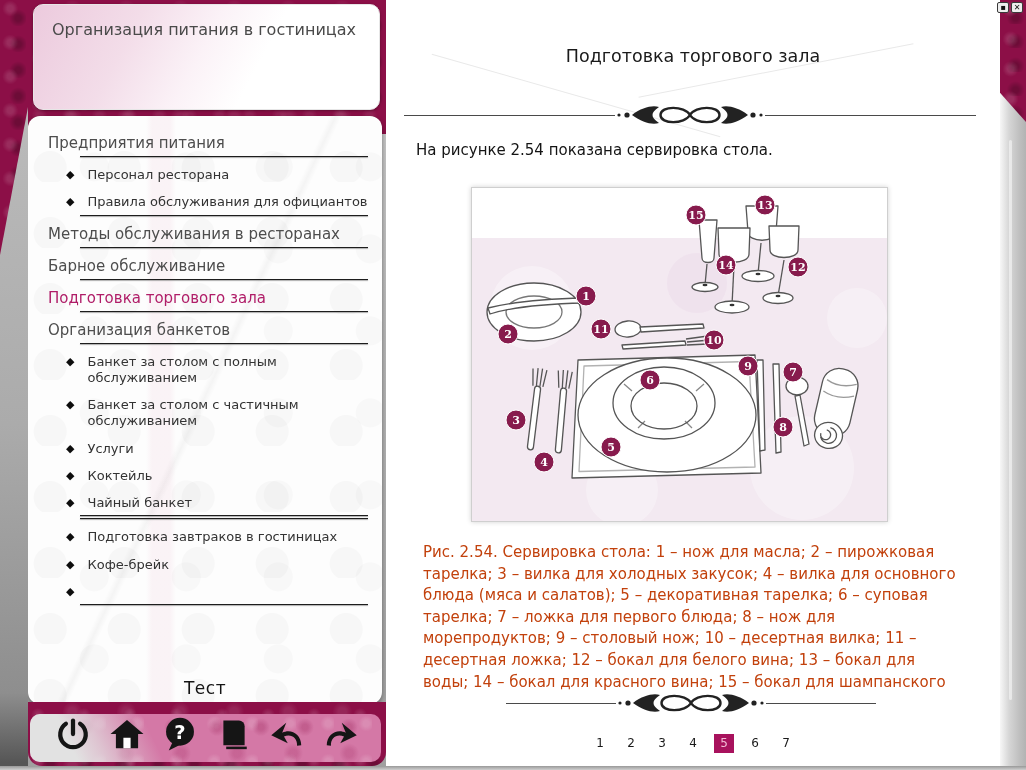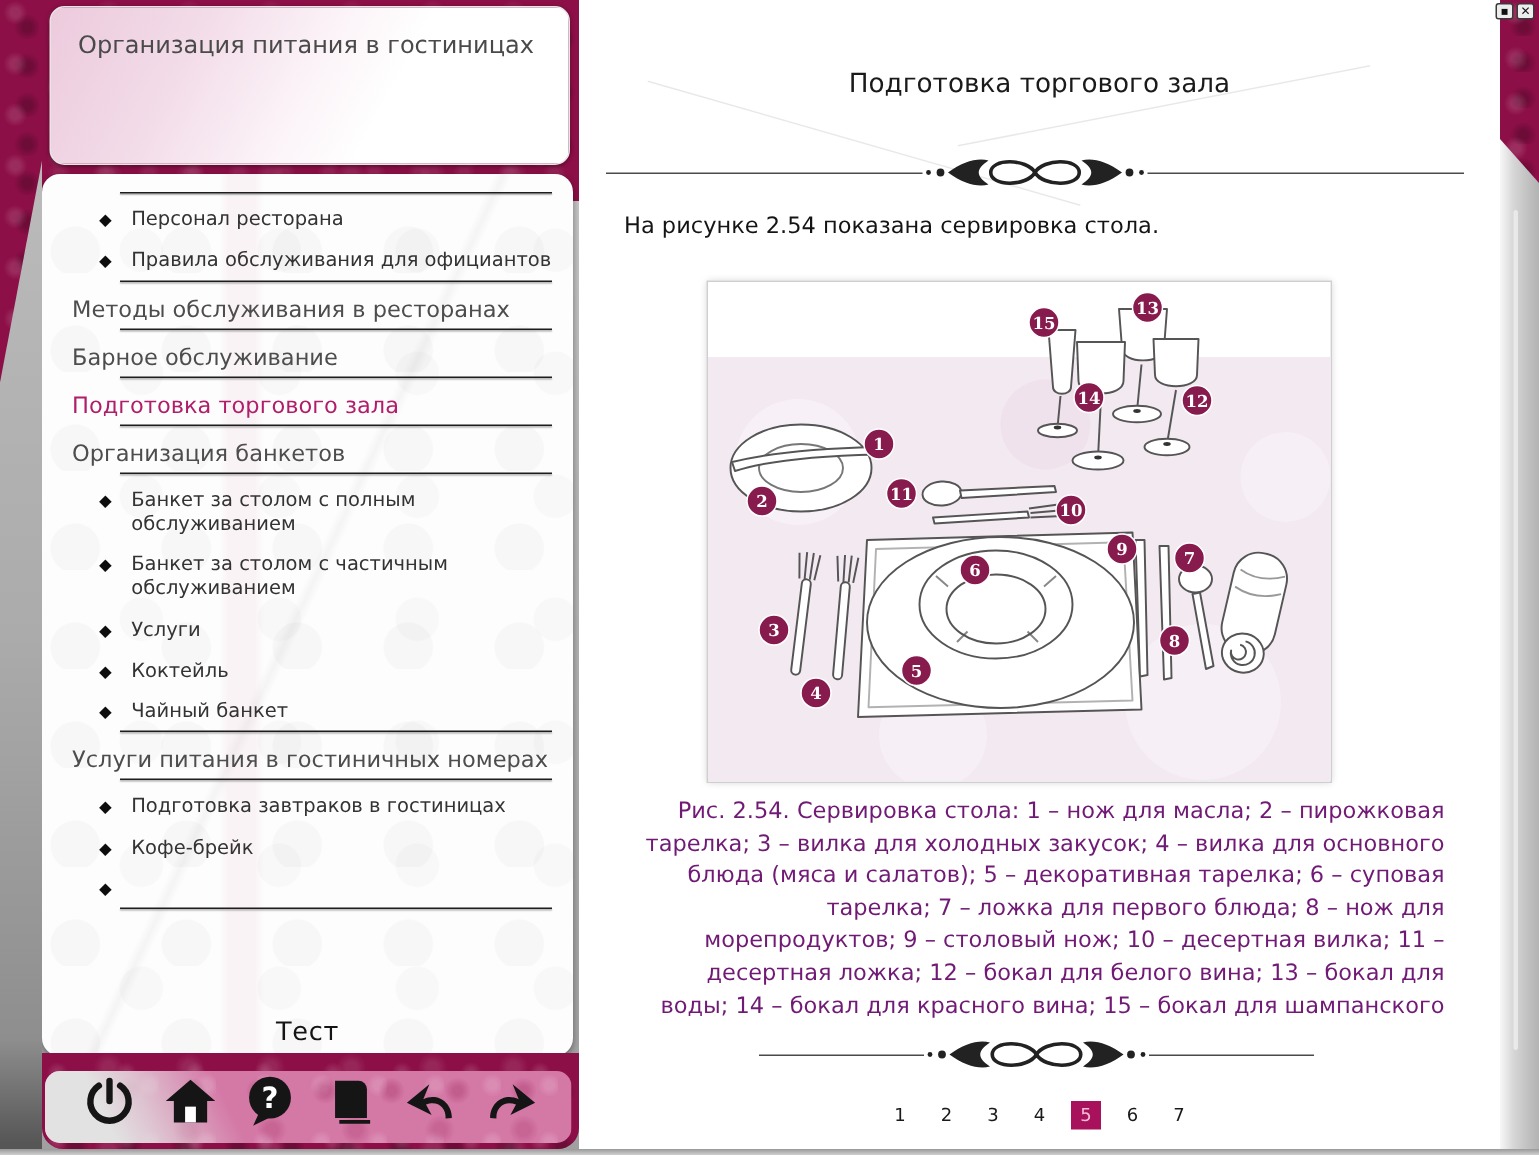--- a/index.html
+++ b/index.html
@@ -82,22 +82,22 @@
   .page-title{position:absolute;top:46px;left:0;width:100%;text-align:center;
     font-size:17.5px;color:#1a1a1a;}
   .divider{position:absolute;display:flex;align-items:center;height:30px;}
   .divider .div-line{flex:1;height:1px;background:#4a4a4a;}
   .divider-top{left:18px;top:100px;width:572px;}
   .divider-bottom{left:120px;top:688px;width:370px;}
   .intro{position:absolute;left:30px;top:141px;font-size:15px;color:#141414;}
   .figure-frame{position:absolute;left:85px;top:187px;width:415px;height:333px;
     border:1px solid #cfcfcf;box-shadow:0 0 5px rgba(0,0,0,0.18);background:#fff;}
   .caption{position:absolute;left:0;top:530px;width:100%;}
-  .caption p{margin:0 auto;max-width:540px;text-align:right;
-    font-size:15px;line-height:21.6px;color:#701a75;}
+  .caption p{margin:12px auto;max-width:540px;text-align:left;
+    font-size:15px;line-height:21.6px;color:#c2410c;}
   .pagination{position:absolute;left:0;top:734px;width:100%;display:flex;
     justify-content:center;gap:11px;}
   .page-num{width:20px;height:19px;line-height:19px;text-align:center;font-size:12px;
     color:#1a1a1a;cursor:pointer;}
   .page-num.active{background:var(--accent);color:#f3bcd6;}
   
   .right-strip{position:absolute;left:1000px;top:0;width:26px;height:766px;z-index:3;
     background:linear-gradient(90deg,#f7f7f7 0%,#d6d6d6 35%,#bfbfbf 75%,#b3b3b3 100%);}
   .right-strip::before{content:'';position:absolute;left:0;top:0;right:0;height:122px;
     background-color:var(--damask);
@@ -120,20 +120,23 @@
 
 <div class="sidebar-zone">
   <div class="side-magenta-band damask-tex"></div>
 
   <div class="title-panel">
     <div class="t">Организация питания в гостиницах</div>
   </div>
 
   <div class="menu-panel">
     <div class="menu">
+        <div class="menu-item top">
+          <span class="mi-label">Предприятия питания</span>
+        </div>
         <div class="menu-underline"></div>
         <div class="menu-item sub">
           <span class="bullet">◆</span>
           <span class="mi-label">Персонал ресторана</span>
         </div>
         <div class="menu-item sub">
           <span class="bullet">◆</span>
           <span class="mi-label">Правила обслуживания для официантов</span>
         </div>
         <div class="menu-underline"></div>
@@ -167,23 +170,20 @@
         </div>
         <div class="menu-item sub">
           <span class="bullet">◆</span>
           <span class="mi-label">Коктейль</span>
         </div>
         <div class="menu-item sub">
           <span class="bullet">◆</span>
           <span class="mi-label">Чайный банкет</span>
         </div>
         <div class="menu-underline"></div>
-        <div class="menu-item top">
-          <span class="mi-label">Услуги питания в гостиничных номерах</span>
-        </div>
         <div class="menu-underline"></div>
         <div class="menu-item sub">
           <span class="bullet">◆</span>
           <span class="mi-label">Подготовка завтраков в гостиницах</span>
         </div>
         <div class="menu-item sub">
           <span class="bullet">◆</span>
           <span class="mi-label">Кофе-брейк</span>
         </div>
         <div class="menu-item sub">

